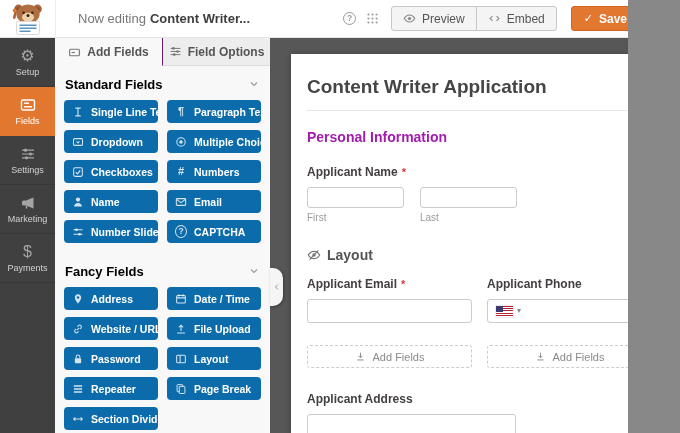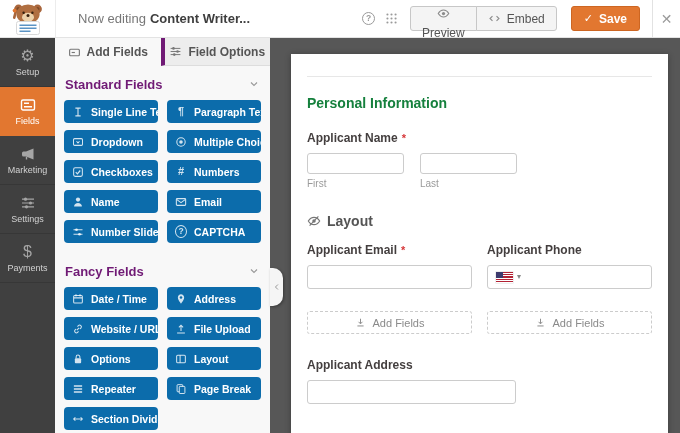--- a/index.html
+++ b/index.html
@@ -1,33 +1,33 @@
 <!DOCTYPE html>
 <html style="--accent: #e27730; --blue: #0c6cab; --red: #d63638;"><head>
 <meta charset="utf-8">
 <style>
   :root{ --accent:#e27730; --blue:#0c6cab; --red:#d63638; }
   html,body{margin:0;padding:0;}
   body{font-family:"Liberation Sans","DejaVu Sans",sans-serif; background:#888;}
-  .app{position:relative;width:680px;height:433px;overflow:hidden;background:#575757;}
+  .app{position:relative;width:628px;height:433px;overflow:hidden;background:#575757;}
 
   
   .hdr{position:absolute;left:0;top:0;width:680px;height:38px;background:#fff;border-bottom:1px solid #e3e3e3;box-sizing:border-box;z-index:6;}
   .logo{position:absolute;left:0;top:0;width:55px;height:37px;border-right:1px solid #ececec;display:flex;align-items:center;justify-content:center;}
   .editing{position:absolute;left:78px;top:0;height:37px;display:flex;align-items:center;font-size:13px;color:#777;gap:4px;white-space:nowrap;}
   .editing b{color:#3e3e3e;}
   .hright{position:absolute;right:0;top:0;height:37px;display:flex;align-items:center;}
   .hicon{color:#9a9a9a;display:flex;align-items:center;cursor:pointer;}
   .hicon svg{width:13px;height:13px;}
   .circ{display:inline-block;width:11px;height:11px;border:1.4px solid currentColor;border-radius:50%;font-size:8.5px;line-height:11px;text-align:center;font-weight:bold;}
   .btngroup{display:flex;margin-left:12px;}
   .btn-light{display:flex;align-items:center;gap:6px;height:25px;padding:0 11px;background:#f4f4f4;border:1px solid #c7c7c7;color:#555;font-size:12px;font-family:inherit;cursor:pointer;box-sizing:border-box;}
   .btn-light .icon{color:#8c8c8c;display:flex;}
   .btn-light .icon svg{width:13px;height:13px;}
-  .btn-light:first-child{border-radius:3px 0 0 3px;flex-direction:column;}
+  .btn-light:first-child{border-radius:3px 0 0 3px;}
   .btn-light:last-child{border-radius:0 3px 3px 0;margin-left:-1px;}
   .btn-save{display:flex;align-items:center;gap:6px;height:25px;padding:0 12px;margin-left:14px;background:var(--accent);border:1px solid #cd6622;border-radius:3px;color:#fff;font-size:12px;font-weight:bold;font-family:inherit;cursor:pointer;}
   .btn-save .icon{font-size:11px;line-height:1;}
   .closebox{margin-left:12px;width:27px;height:37px;border-left:1px solid #e2e2e2;display:flex;align-items:center;justify-content:center;color:#9b9b9b;font-size:14px;font-weight:bold;cursor:pointer;}
 
   
   .nav{position:absolute;left:0;top:38px;width:55px;height:395px;background:#404040;}
   .nav-item{height:48px;display:flex;flex-direction:column;align-items:center;justify-content:center;gap:3px;border-bottom:1px solid #373737;cursor:pointer;}
   .nav-item .icon{color:#a5a5a5;display:flex;font-size:16px;line-height:1;}
   .nav-item .icon svg{width:16px;height:16px;}
@@ -35,41 +35,41 @@
   .nav-item.active{background:var(--accent);border-bottom-color:var(--accent);}
   .nav-item.active .icon,.nav-item.active .nav-label{color:#fff;}
 
   
   .panel{position:absolute;left:55px;top:38px;width:215px;height:395px;background:#f8f8f8;overflow:hidden;}
   .tabs{height:28px;display:flex;}
   .tab{flex:1;display:flex;align-items:center;justify-content:center;gap:6px;font-size:12px;font-weight:bold;color:#555;background:#ededed;border-bottom:1px solid #ddd;box-sizing:border-box;cursor:pointer;}
   .tab .icon{display:flex;color:#777;}
   .tab .icon svg{width:13px;height:13px;}
   .tab.active{background:#f8f8f8;border-bottom:none;}
-  .tab:not(.active){border-left:4px solid #701a75;}
+  .tab:not(.active){border-left:1px solid #701a75;}
   .panel-content{padding:8px 9px 0;}
   .sec-head{display:flex;align-items:center;justify-content:space-between;height:16px;margin:2px 1px 8px;cursor:pointer;}
-  .sec-title{font-size:13px;font-weight:bold;color:#701a75;}
+  .sec-title{font-size:13px;font-weight:bold;color:#000000;}
   .sec-head .chev{color:#999;display:flex;}
   .sec-head .chev svg{width:12px;height:12px;}
   .fgrid{display:grid;grid-template-columns:1fr 1fr;gap:7px 9px;margin-bottom:20px;}
   .fbtn{display:flex;align-items:center;gap:7px;height:23px;padding:0 8px;background:var(--blue);border:none;border-radius:4px;color:#fff;font-size:10.5px;font-weight:bold;font-family:inherit;cursor:pointer;text-align:left;white-space:nowrap;overflow:hidden;}
   .fbtn .icon{display:flex;color:rgba(255,255,255,.82);font-size:11px;line-height:1;width:12px;justify-content:center;flex:none;}
   .fbtn .icon svg{width:12px;height:12px;}
 
   
   .collapse-handle{position:absolute;left:270px;top:268px;width:13px;height:38px;background:#f5f5f5;border-radius:0 10px 10px 0;display:flex;align-items:center;justify-content:center;color:#999;box-shadow:1px 1px 3px rgba(0,0,0,.35);z-index:5;cursor:pointer;}
   .collapse-handle svg{width:10px;height:10px;}
 
   
   .preview{position:absolute;left:270px;top:38px;width:410px;height:395px;overflow:hidden;}
   .card{position:absolute;left:21px;top:16px;width:377px;box-sizing:border-box;background:#fff;padding:22px 16px 60px;box-shadow:0 1px 6px rgba(0,0,0,.3);}
   .form-title{margin:0 0 12px;font-size:19px;font-weight:bold;color:#454545;}
   .divider{border-top:1px solid #e7e7e7;margin:0 0 18px;}
-  .sec-heading{margin:0 0 20px;font-size:14px;font-weight:bold;color:#15803d;}
+  .sec-heading{margin:0 0 20px;font-size:14px;font-weight:bold;color:#a21caf;}
   .flabel{font-size:12px;font-weight:bold;color:#443f3f;margin-bottom:8px;display:flex;align-items:center;}
   .req{color:var(--red);margin-left:4px;font-weight:bold;font-size:11px;}
   .nrow{display:flex;gap:16px;}
   .tin{box-sizing:border-box;border:1px solid #ccc;border-radius:3px;background:#fff;font-size:12px;padding:0 8px;font-family:inherit;color:#333;outline:none;}
   .in-sm{width:97px;height:21px;}
   .sub{font-size:10px;color:#9a9a9a;margin-top:4px;}
   .layout-sec{margin-top:24px;}
   .lhead{display:flex;align-items:center;gap:6px;font-size:14px;font-weight:bold;color:#555;margin-bottom:14px;}
   .lhead .icon{color:#777;display:flex;}
   .lhead .icon svg{width:14px;height:14px;}
@@ -170,36 +170,36 @@
           <svg viewBox="0 0 16 16">
             <rect x="1.5" y="3" width="13" height="10" rx="1.5" stroke="currentColor" fill="none" stroke-width="1.4"></rect>
             <path d="M4 6.2h5M4 9.8h8" stroke="currentColor" stroke-width="1.4"></path>
           </svg>
         </span>
         <div class="nav-label">Fields</div>
       </div>
       <div class="nav-item">
         <span class="icon">
           <svg viewBox="0 0 16 16">
-            <path d="M13.5 2.5v11L6 10.5H3.5A1.5 1.5 0 0 1 2 9V7a1.5 1.5 0 0 1 1.5-1.5H6z" fill="currentColor"></path>
-            <path d="M6.5 10.8v2.7" stroke="currentColor" stroke-width="1.4"></path>
-          </svg>
-        </span>
-        <div class="nav-label">Marketing</div>
-      </div>
-      <div class="nav-item">
-        <span class="icon">
-          <svg viewBox="0 0 16 16">
             <path d="M2 4.2h12M2 8h12M2 11.8h12" stroke="currentColor" stroke-width="1.2"></path>
             <circle cx="5.5" cy="4.2" r="1.6" fill="currentColor"></circle>
             <circle cx="10.5" cy="8" r="1.6" fill="currentColor"></circle>
             <circle cx="6.5" cy="11.8" r="1.6" fill="currentColor"></circle>
           </svg>
         </span>
         <div class="nav-label">Settings</div>
+      </div>
+      <div class="nav-item">
+        <span class="icon">
+          <svg viewBox="0 0 16 16">
+            <path d="M13.5 2.5v11L6 10.5H3.5A1.5 1.5 0 0 1 2 9V7a1.5 1.5 0 0 1 1.5-1.5H6z" fill="currentColor"></path>
+            <path d="M6.5 10.8v2.7" stroke="currentColor" stroke-width="1.4"></path>
+          </svg>
+        </span>
+        <div class="nav-label">Marketing</div>
       </div>
       <div class="nav-item">
         <span class="icon">$</span>
         <div class="nav-label">Payments</div>
       </div>
     </div>
 
   <div class="panel">
     <div class="tabs" id="tabs">
         <div class="tab active">
@@ -316,38 +316,38 @@
           <span class="icon chev">
             <svg viewBox="0 0 16 16">
               <path d="M4 6l4 4 4-4" stroke="currentColor" fill="none" stroke-width="1.5"></path>
             </svg>
           </span>
         </div>
         <div class="fgrid">
           <button class="fbtn">
             <span class="icon">
               <svg viewBox="0 0 16 16">
+                <path d="M8 1.8C5.6 1.8 3.8 3.6 3.8 6c0 3 4.2 8.2 4.2 8.2S12.2 9 12.2 6c0-2.4-1.8-4.2-4.2-4.2z" fill="currentColor"></path>
+                <circle cx="8" cy="5.9" r="1.7" fill="var(--blue)"></circle>
+              </svg>
+            </span>
+            <span class="fbtn-label">Address</span>
+          </button>
+          <button class="fbtn">
+            <span class="icon">
+              <svg viewBox="0 0 16 16">
                 <rect x="2.2" y="3.2" width="11.6" height="10.2" rx="1.4" stroke="currentColor" fill="none" stroke-width="1.4"></rect>
                 <path d="M2.5 6.5h11M5.3 1.8v2.8M10.7 1.8v2.8" stroke="currentColor" stroke-width="1.4"></path>
               </svg>
             </span>
             <span class="fbtn-label">Date / Time</span>
           </button>
           <button class="fbtn">
             <span class="icon">
               <svg viewBox="0 0 16 16">
-                <path d="M8 1.8C5.6 1.8 3.8 3.6 3.8 6c0 3 4.2 8.2 4.2 8.2S12.2 9 12.2 6c0-2.4-1.8-4.2-4.2-4.2z" fill="currentColor"></path>
-                <circle cx="8" cy="5.9" r="1.7" fill="var(--blue)"></circle>
-              </svg>
-            </span>
-            <span class="fbtn-label">Address</span>
-          </button>
-          <button class="fbtn">
-            <span class="icon">
-              <svg viewBox="0 0 16 16">
                 <path d="M6.5 9.5l3-3M7.3 4.7l1.2-1.2a2.3 2.3 0 0 1 3.3 3.3l-1.2 1.2M8.7 11.3l-1.2 1.2a2.3 2.3 0 0 1-3.3-3.3l1.2-1.2" stroke="currentColor" fill="none" stroke-width="1.4"></path>
               </svg>
             </span>
             <span class="fbtn-label">Website / URL</span>
           </button>
           <button class="fbtn">
             <span class="icon">
               <svg viewBox="0 0 16 16">
                 <path d="M8 10.5V3M5.2 5.8L8 2.9l2.8 2.9" stroke="currentColor" fill="none" stroke-width="1.4"></path>
                 <path d="M2.8 13.2h10.4" stroke="currentColor" stroke-width="1.4"></path>
@@ -355,21 +355,21 @@
             </span>
             <span class="fbtn-label">File Upload</span>
           </button>
           <button class="fbtn">
             <span class="icon">
               <svg viewBox="0 0 16 16">
                 <rect x="3.8" y="7" width="8.4" height="6.5" rx="1.2" fill="currentColor"></rect>
                 <path d="M5.5 7V5.2a2.5 2.5 0 0 1 5 0V7" stroke="currentColor" fill="none" stroke-width="1.4"></path>
               </svg>
             </span>
-            <span class="fbtn-label">Options</span>
+            <span class="fbtn-label">Password</span>
           </button>
           <button class="fbtn">
             <span class="icon">
               <svg viewBox="0 0 16 16">
                 <rect x="2.2" y="3" width="11.6" height="10" rx="1.4" stroke="currentColor" fill="none" stroke-width="1.4"></rect>
                 <path d="M6.8 3v10" stroke="currentColor" stroke-width="1.4"></path>
               </svg>
             </span>
             <span class="fbtn-label">Layout</span>
           </button>
@@ -404,20 +404,21 @@
   </div>
 
   <div class="collapse-handle">
     <span class="icon"><svg viewBox="0 0 16 16">
           <path d="M9.5 4L5.5 8l4 4" stroke="currentColor" fill="none" stroke-width="1.6"></path>
         </svg></span>
   </div>
 
   <div class="preview">
     <div class="card">
+      <h1 class="form-title">Content Writer Application</h1>
       <div class="divider"></div>
       <h2 class="sec-heading">Personal Information</h2>
 
       <div>
         <div class="flabel">
           <span>Applicant Name</span>
           <span class="req">*</span>
         </div>
         <div class="nrow">
           <div>

